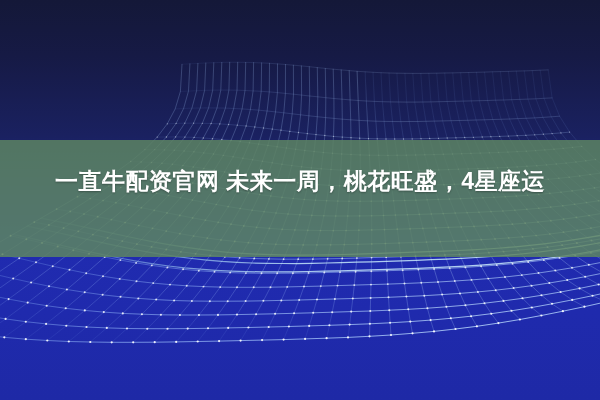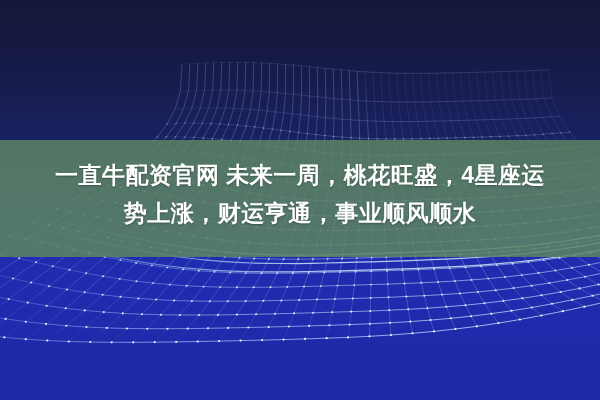--- a/index.html
+++ b/index.html
@@ -60,20 +60,21 @@
     text-shadow: 0 1px 2px rgba(0,0,0,0.30);
     z-index: 5;
     line-height: 38px;
     font-size: 23px;
     padding: 0 8px;
     box-sizing: border-box;
   }
   .headline .line {
     display: block;
     white-space: nowrap;
+    margin-top: 6px;
   }
 </style>
 </head>
 <body>
 
 <div id="stage">
 
   <div class="bg-layer"></div>
 
   <div class="mesh-layer">
@@ -763,16 +764,15 @@
           <circle cx="560.9" cy="132.9" r="0.65" opacity="0.45"></circle>
           <circle cx="569.6" cy="132.1" r="0.65" opacity="0.45"></circle>
         </g>
     </svg>
   </div>
 
   <div class="green-band" style="top: 140px; height: 117px;"></div>
 
   <div class="headline" style="top: 156px;">
     <span class="line">一直牛配资官网 未来一周，桃花旺盛，4星座运</span>
-    <span class="line">势上涨，财运亨通，事业顺风顺水</span>
   </div>
 
 </div>
 
 </body></html>

